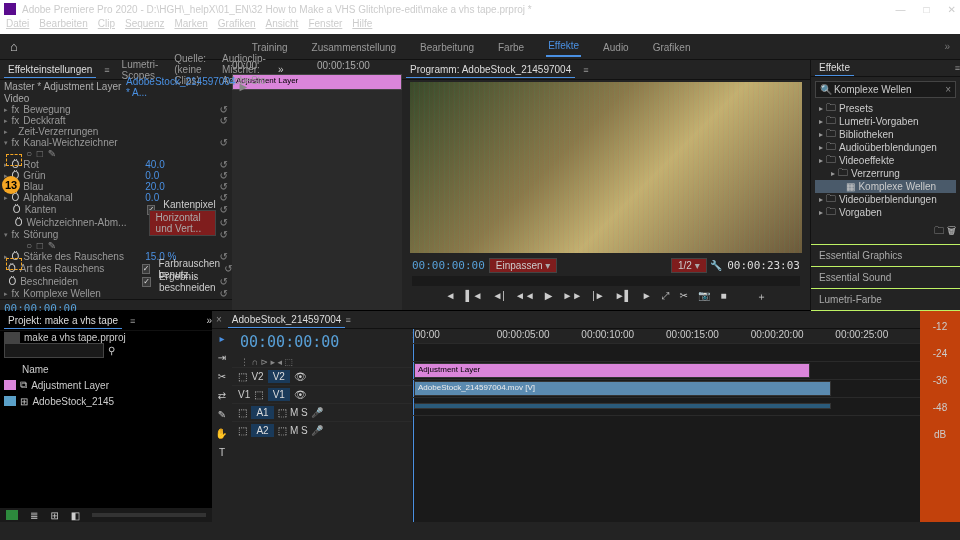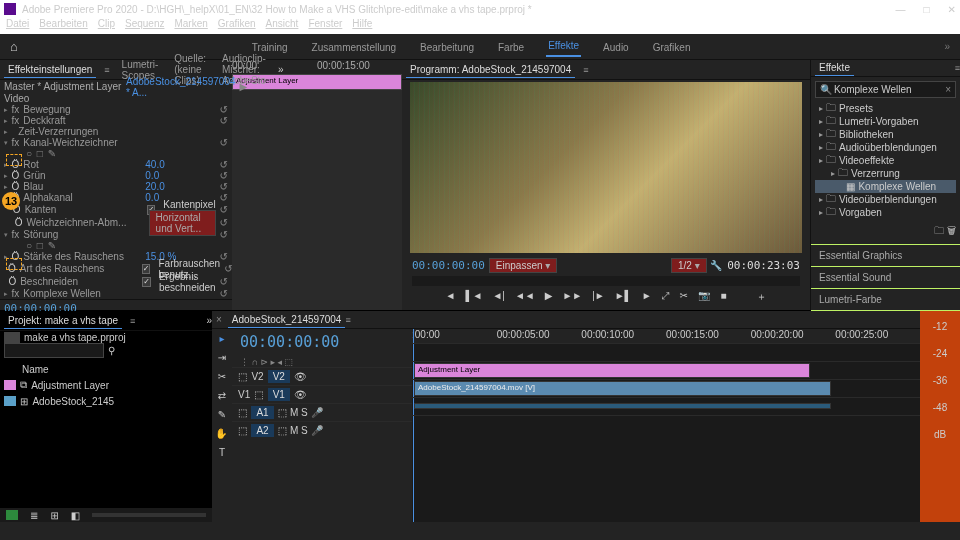--- a/index.html
+++ b/index.html
@@ -241,21 +241,21 @@
         <span>Ergebnis beschneiden</span>
         <span class="reset">↺</span>
       </div>
     <div class="prop">
         <span class="tw">▸</span>
         <span class="fx">fx</span>
         <span class="nm">Komplexe Wellen</span>
         <span class="reset">↺</span>
       </div>
     <div style="margin-top:auto;padding:2px 4px;border-top:1px solid #111"><span class="tc">00:00:00:00</span></div>
-    <div class="annot" style="top:132px">13</div>
+    <div class="annot" style="top:116px">13</div>
   </div>
 
   <div class="mid">
     <div class="tlhdr">
         <div>00:00</div>
         <div>00:00:15:00</div>
       </div>
     <div class="clip">Adjustment Layer</div>
   </div>
 

